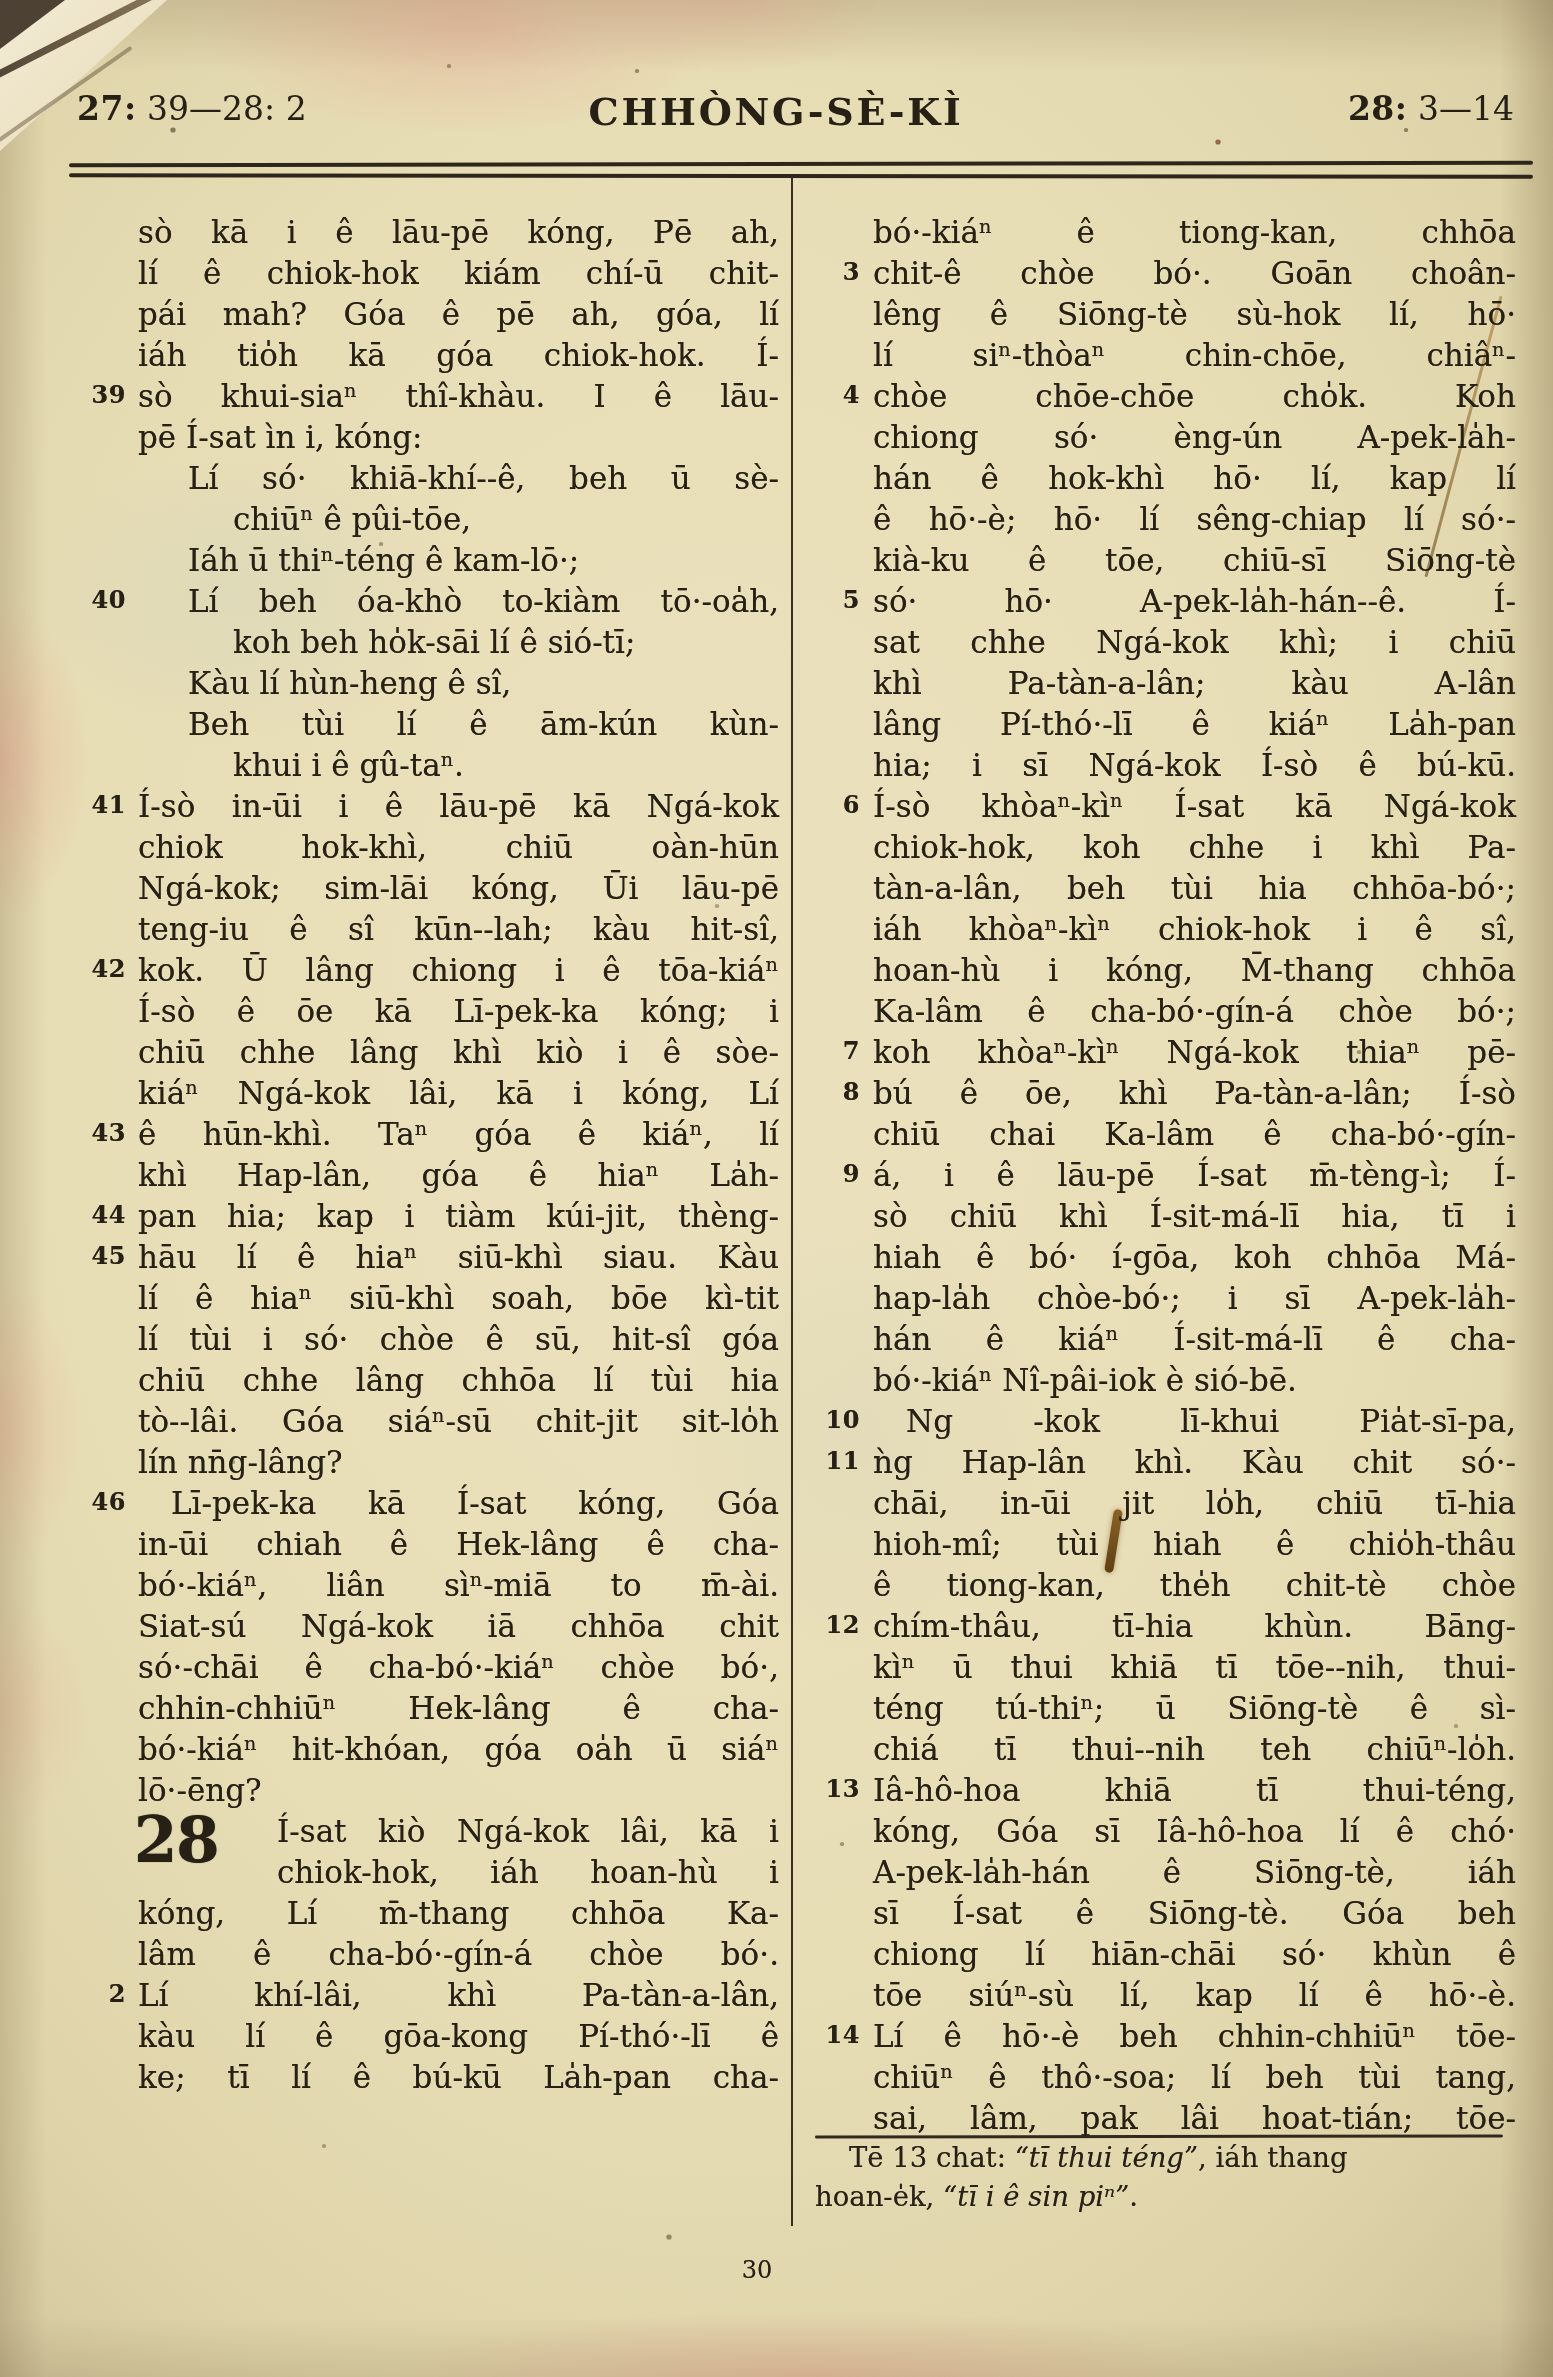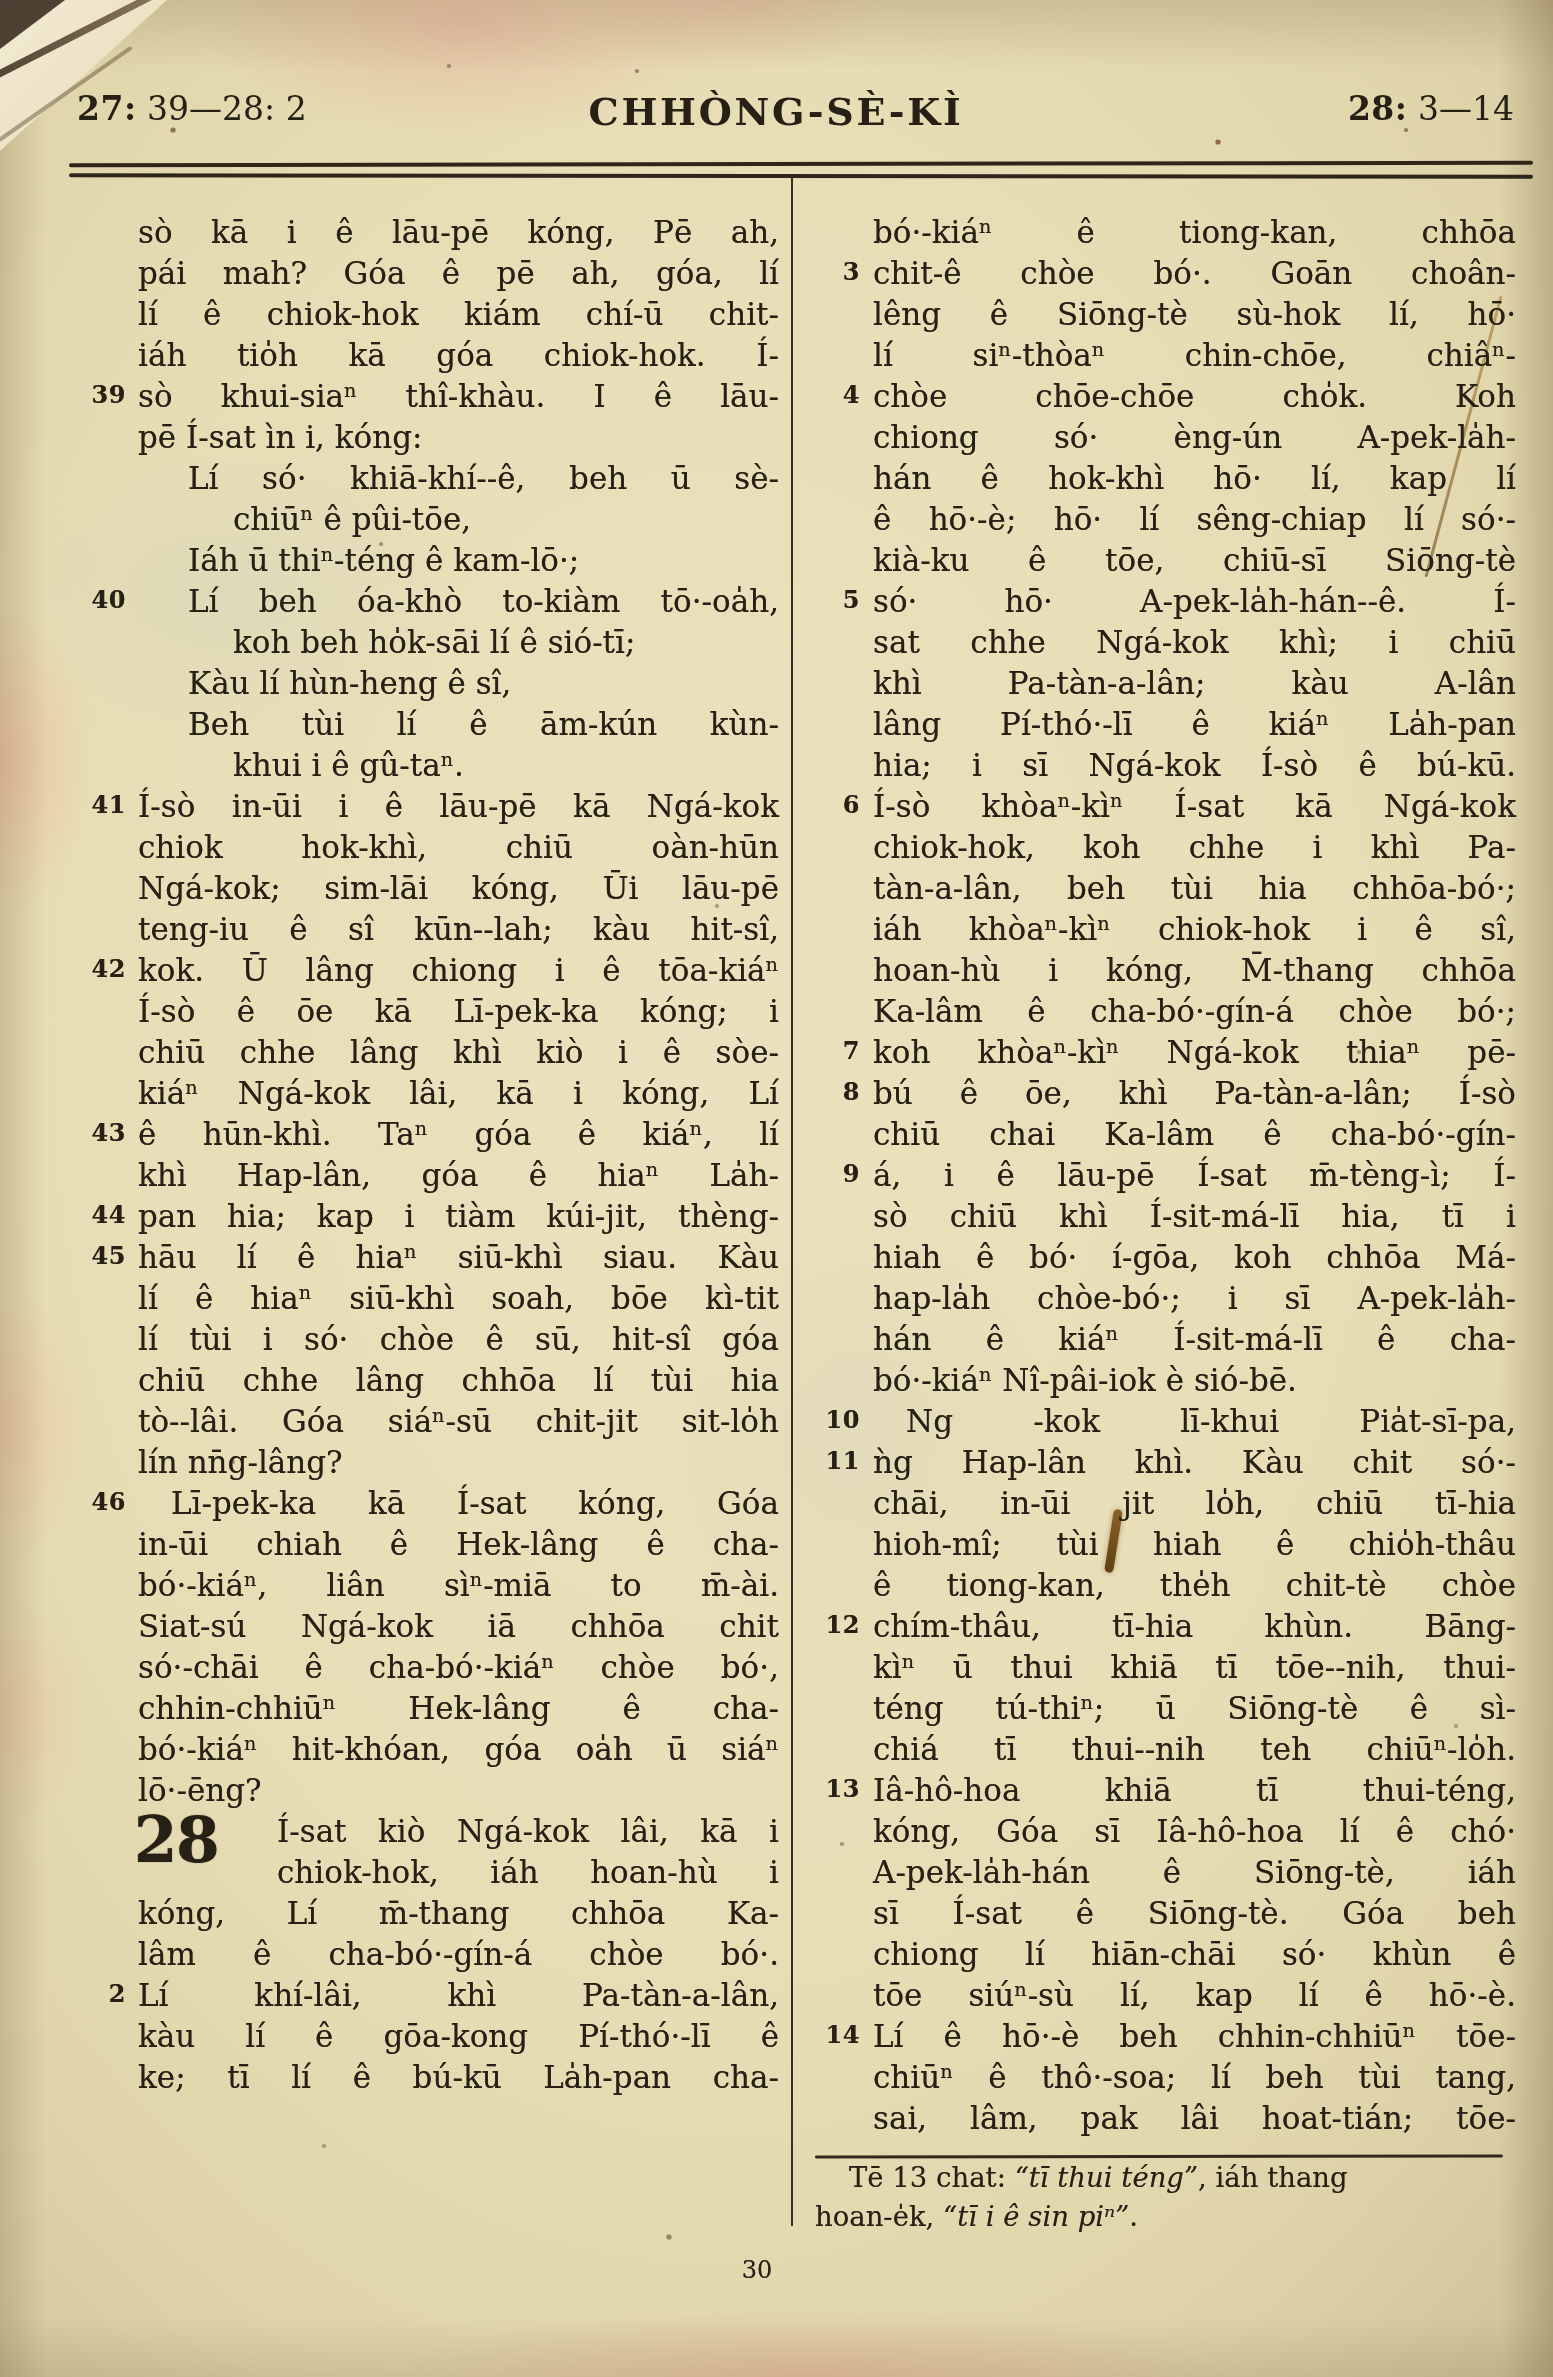--- a/index.html
+++ b/index.html
@@ -84,21 +84,21 @@
     text-align-last:right;
   }
   #right-col .vnum{left:-56px;width:43px;}
   .bignum{
     position:absolute;left:-4.3px;top:-2.2px;
     font-size:63px;font-weight:700;line-height:1;letter-spacing:-1.6px;
     text-shadow:0 0 1.1px rgba(40,30,15,.6);
   }
 
   
-  #footnote{position:absolute;left:815px;top:2135px;width:701px;margin-top:20px;}
+  #footnote{position:absolute;left:815px;top:2135px;width:701px;}
   #fnrule{height:3.2px;width:688px;background:#31291d;border-radius:1.6px;transform:rotate(-.1deg);}
   .fnline{font-size:27.5px;line-height:39px;white-space:nowrap;text-shadow:0 0 0.5px rgba(40,30,15,.5);}
   .fnline.fnindent{text-indent:34px;}
   .fnit{font-style:italic;}
 
   #page-num{position:absolute;left:703px;top:2256px;width:108px;text-align:center;font-size:24px;text-shadow:0 0 0.5px rgba(40,30,15,.55);}
 </style>
 </head>
 <body>
 
@@ -118,22 +118,22 @@
     <div class="hc">CHHÒNG-SÈ-KÌ</div>
     <div class="hr"><span class="chapbold">28:</span><span> 3—14</span></div>
   </div>
 
   <div id="rule1" class="rule"></div>
   <div id="rule2" class="rule"></div>
   <div id="divider"></div>
 
   <div id="left-col" class="col">
       <div class="line"><span>sò kā i ê lāu-pē kóng, Pē ah,</span></div>
+      <div class="line"><span>lí ê chiok-hok kiám chí-ū chit-</span></div>
       <div class="line"><span>pái mah? Góa ê pē ah, góa, lí</span></div>
-      <div class="line"><span>lí ê chiok-hok kiám chí-ū chit-</span></div>
       <div class="line"><span>iáh tio̍h kā góa chiok-hok. Í-</span></div>
       <div class="line"><span class="vnum">39</span><span>sò khui-siaⁿ thî-khàu. I ê lāu-</span></div>
       <div class="line nj"><span>pē Í-sat ìn i, kóng:</span></div>
       <div class="line ind1"><span>Lí só· khiā-khí--ê, beh ū sè-</span></div>
       <div class="line ind2 nj"><span>chiūⁿ ê pûi-tōe,</span></div>
       <div class="line ind1 nj"><span>Iáh ū thiⁿ-téng ê kam-lō·;</span></div>
       <div class="line ind1"><span class="vnum">40</span><span>Lí beh óa-khò to-kiàm tō·-oa̍h,</span></div>
       <div class="line ind2 nj"><span>koh beh ho̍k-sāi lí ê sió-tī;</span></div>
       <div class="line ind1 nj"><span>Kàu lí hùn-heng ê sî,</span></div>
       <div class="line ind1"><span>Beh tùi lí ê ām-kún kùn-</span></div>

